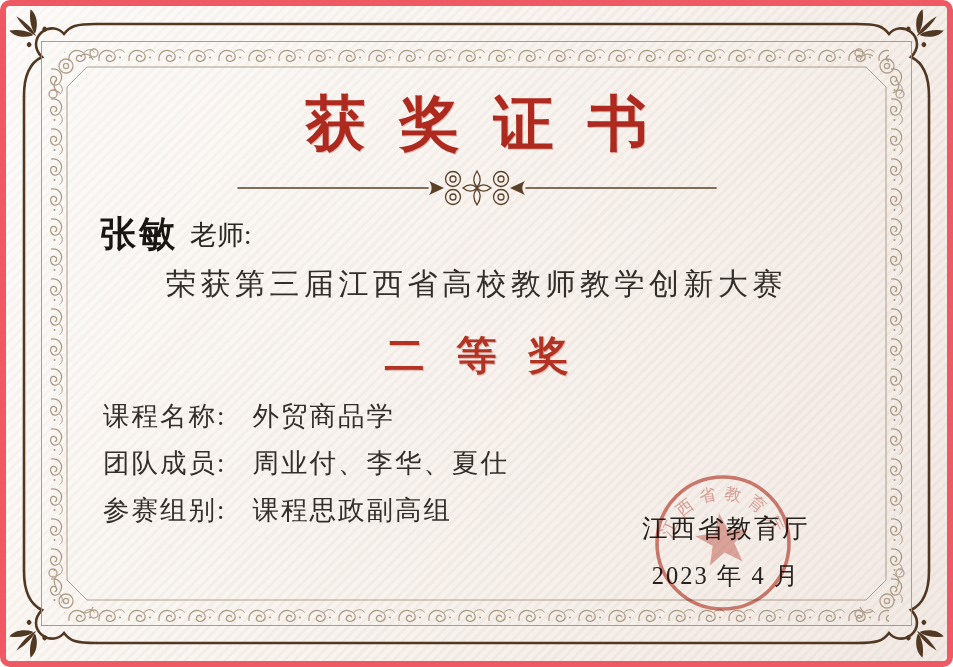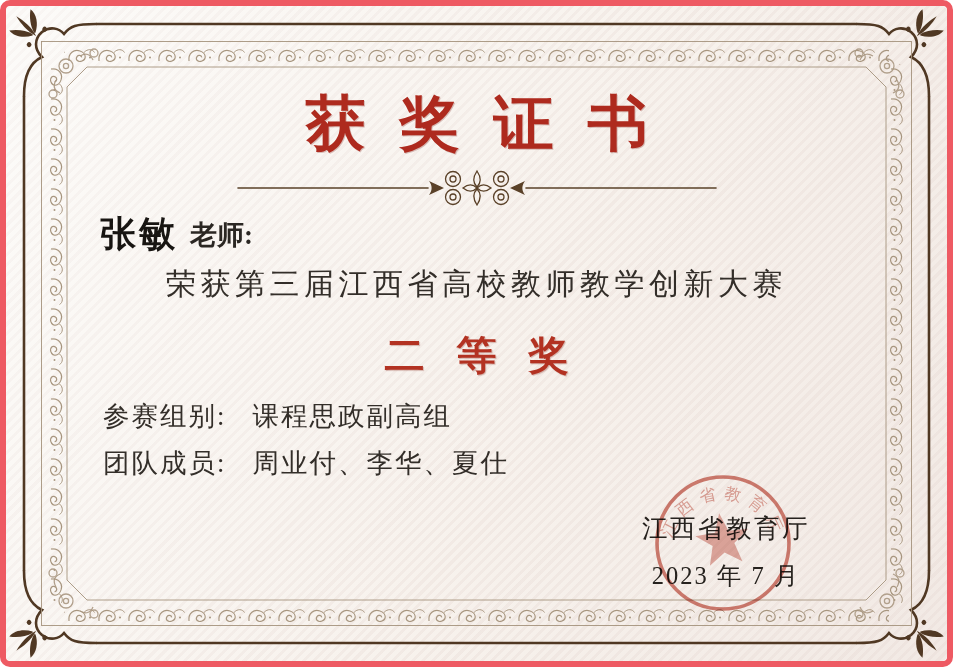--- a/index.html
+++ b/index.html
@@ -27,21 +27,21 @@
     position:absolute;left:0;right:0;top:78px;
     text-align:center;
     font-size:60px;font-weight:700;
     color:#ae2a1e;
     letter-spacing:34px;text-indent:34px;
     text-shadow:1px 1px 0 rgba(120,20,12,0.25);
   }
   .divider{position:absolute;left:226px;top:160px;width:490px;height:44px;}
   .salutation{position:absolute;left:94px;top:204px;display:flex;align-items:center;}
   .name{font-size:36px;font-weight:700;color:#181512;letter-spacing:3px;}
-  .suffix{font-size:27px;color:#2b2723;margin-left:12px;font-weight:bold;}
+  .suffix{font-size:27px;color:#2b2723;margin-left:12px;}
   .body-line{
     position:absolute;left:0;right:0;top:258px;
     text-align:center;
     font-size:30px;color:#332e29;letter-spacing:4.5px;
   }
   .award{
     position:absolute;left:0;right:0;top:322px;
     text-align:center;
     font-size:40px;font-weight:700;color:#b33222;
     letter-spacing:32px;text-indent:32px;
@@ -147,32 +147,36 @@
       <span class="name">张敏</span>
       <span class="suffix">老师:</span>
     </div>
 
     <div class="body-line">荣获第三届江西省高校教师教学创新大赛</div>
 
     <div class="award">二等奖</div>
 
     <div class="fields">
       <div class="field-row">
-        <span class="field-label">参赛组别:</span>
-        <span class="field-value">课程思政副高组</span>
+        <span class="field-label">课程名称:</span>
+        <span class="field-value">外贸商品学</span>
       </div>
       <div class="field-row">
         <span class="field-label">团队成员:</span>
         <span class="field-value">周业付、李华、夏仕</span>
       </div>
+      <div class="field-row">
+        <span class="field-label">参赛组别:</span>
+        <span class="field-value">课程思政副高组</span>
+      </div>
     </div>
 
     <div class="sign-block">
       <div class="issuer">江西省教育厅</div>
-      <div class="issue-date">2023 年 7 月</div>
+      <div class="issue-date">2023 年 4 月</div>
     </div>
 
     <svg class="seal" viewBox="0 0 172 172" aria-hidden="true">
       <circle cx="86" cy="86" r="66" fill="none" stroke="#c75e50" stroke-width="3.6" opacity="0.78"></circle>
       <g transform="translate(86,84) rotate(-8)" opacity="0.5">
         <path d="M0,-28 L6.76,-9.3 L26.6,-8.65 L10.94,3.55 L16.4,22.65 L0,11.5 L-16.4,22.65 L-10.94,3.55 L-26.6,-8.65 L-6.76,-9.3 Z" fill="#c75e50"></path>
       </g>
       <defs>
         <path id="sealArc" d="M33,95 A53,53 0 1 1 139,95" fill="none"></path>
       </defs>

